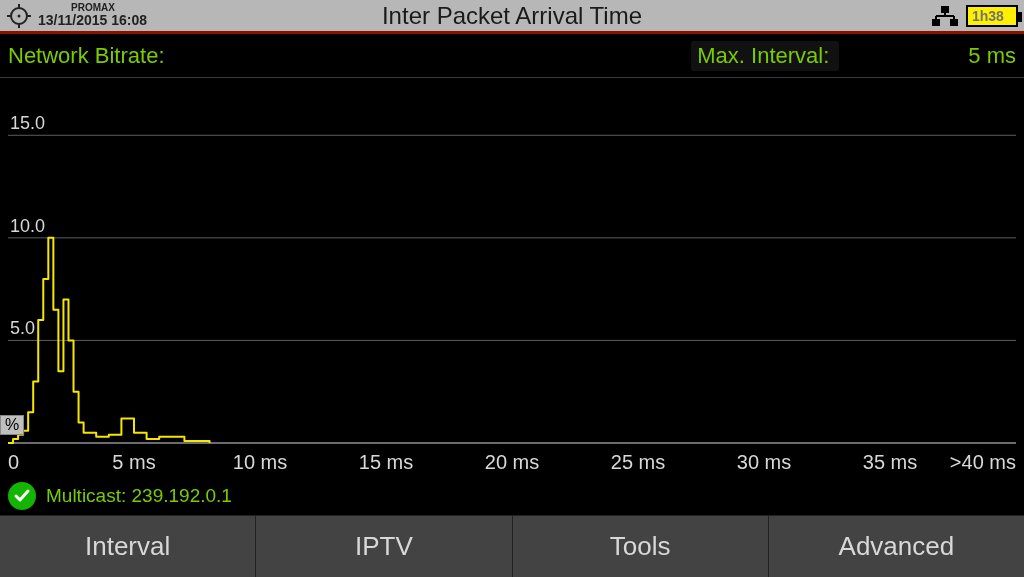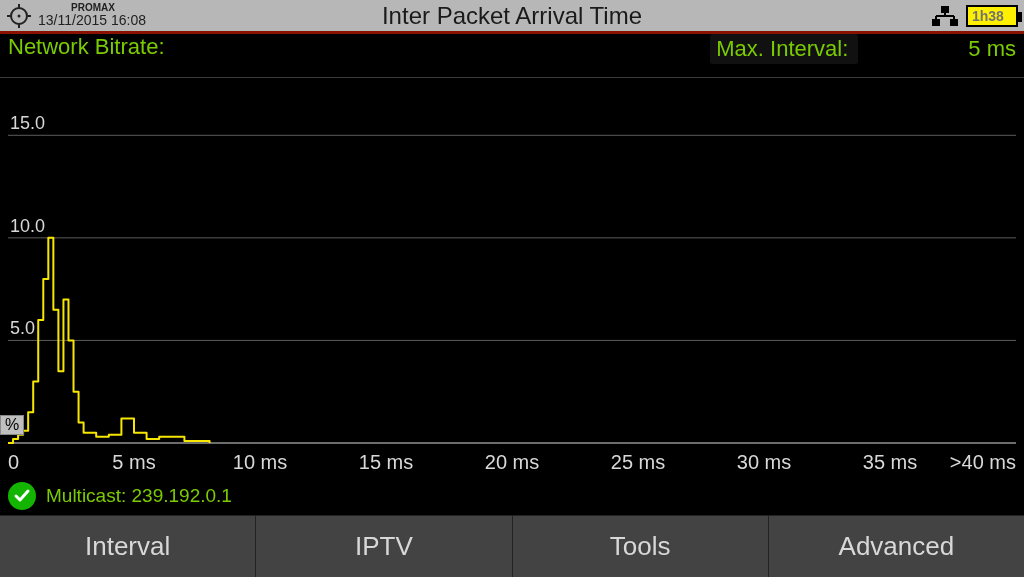--- a/index.html
+++ b/index.html
@@ -13,51 +13,51 @@
     border-bottom: 3px solid #8a1000;
     display: flex;
     align-items: center;
     padding: 0 6px;
     position: relative;
   }
   .crosshair-icon { width: 26px; height: 26px; display: flex; align-items: center; justify-content: center; }
   .crosshair-icon svg { display: block; }
   .brand-block { margin-left: 6px; line-height: 1.05; color: #222; font-size: 14px; font-weight: 500; }
   .brand-block .brand { font-size: 10px; font-weight: 600; margin-left: 33px; }
-  .brand-block .timestamp { font-size: 14px; font-weight: 400; }
+  .brand-block .timestamp { font-size: 14px; font-weight: 700; }
   .page-title {
     position: absolute; left: 50%; transform: translateX(-50%);
     font-size: 24px; color: #1a1a1a; font-weight: 400;
   }
   .status-icons { margin-left: auto; display: flex; align-items: center; gap: 6px; }
   .net-icon svg { display:block; }
   .battery {
     width: 52px; height: 22px; border: 2px solid #000; background: #fff000;
     position: relative; display: flex; align-items: center; padding-left: 4px;
     font-size: 14px; font-weight: 600; color: #737373;
   }
   .battery::after {
     content: ""; position: absolute; right: -6px; top: 5px; width: 4px; height: 10px; background: #000;
   }
 
   
   .infobar {
     height: 44px;
     background: #000;
     border-bottom: 1px solid #3a3a3a;
-    display: flex; align-items: flex-start;
+    display: flex; align-items: center;
     padding: 0 8px;
     font-family: Verdana, Arial, sans-serif;
     font-size: 22px;
   }
   .infobar .label { color: #7acb00; }
   .infobar .value { color: #7acb00; }
   .ib-left-label { }
   .ib-left-value { margin-left: 60px; }
-  .ib-right { margin-left: auto; display: flex; align-items: center; }
+  .ib-right { margin-left: auto; display: flex; align-items: center; gap: 19px; }
   .ib-right-label-wrap { background:#111; color:#7acb00; padding:2px 10px 2px 6px; border-radius:2px; }
   .ib-right-value { margin-left: 110px; text-align:right; }
 
   
   .chart {
     flex: 1 1 auto;
     background: #000;
     position: relative;
   }
   .chart svg { display:block; }

